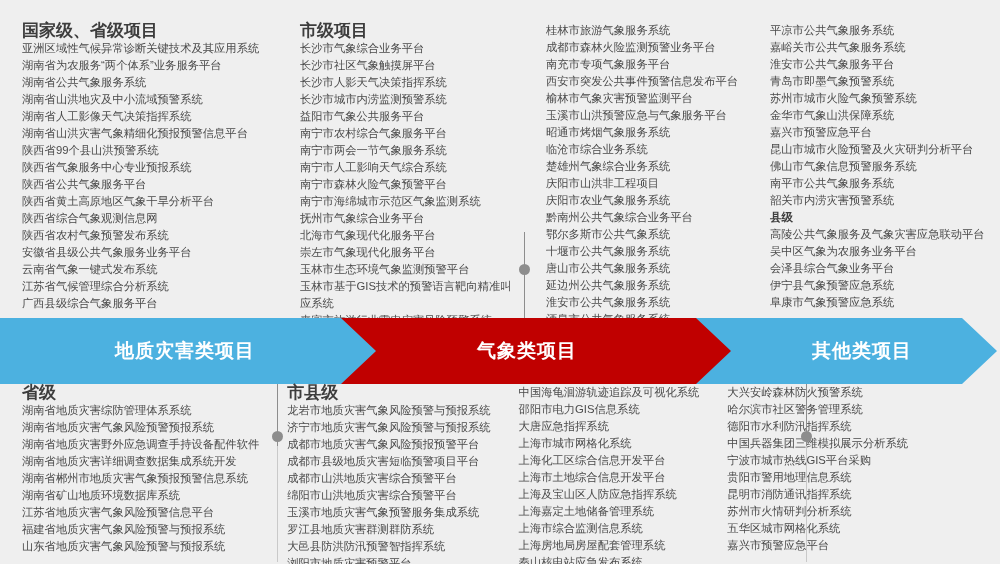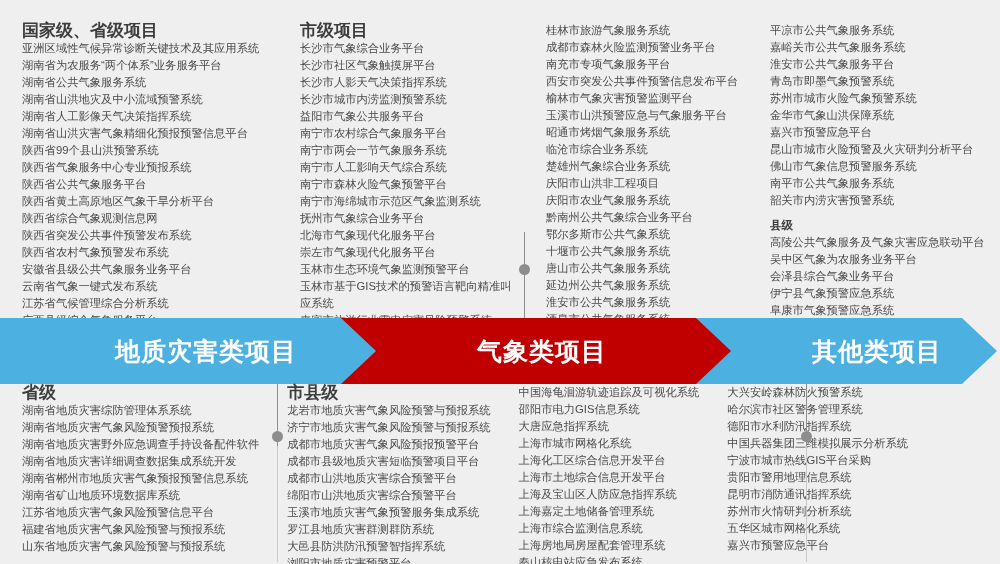--- a/index.html
+++ b/index.html
@@ -62,21 +62,20 @@
     white-space: nowrap;
   }
   .col-item.wrap { white-space: normal; }
 
   .inline-head {
     font-size: 11.5px;
     font-weight: bold;
     color: #3d3d3d;
     line-height: 17px;
     white-space: nowrap;
-    margin-top: 8px;
   }
 
   
   .v-rule {
     position: absolute;
     width: 1px;
     background: #c9c9c9;
   }
 
   
@@ -95,21 +94,21 @@
   
   .banner {
     position: absolute;
     left: 0; top: 318px;
     width: 1000px; height: 66px;
   }
   .banner svg { display: block; }
   .banner-label {
     position: absolute;
     color: #ffffff;
-    font-size: 25px;
+    font-size: 19px;
     font-weight: bold;
     letter-spacing: 1px;
     white-space: nowrap;
     top: 50%;
     transform: translateY(-50%);
   }
   .bl-1 { left: 115px; }
   .bl-2 { left: 477px; }
   .bl-3 { left: 812px; }
 </style>
@@ -126,21 +125,20 @@
       <div class="col-item">湖南省为农服务“两个体系”业务服务平台</div>
       <div class="col-item">湖南省公共气象服务系统</div>
       <div class="col-item">湖南省山洪地灾及中小流域预警系统</div>
       <div class="col-item">湖南省人工影像天气决策指挥系统</div>
       <div class="col-item">湖南省山洪灾害气象精细化预报预警信息平台</div>
       <div class="col-item">陕西省99个县山洪预警系统</div>
       <div class="col-item">陕西省气象服务中心专业预报系统</div>
       <div class="col-item">陕西省公共气象服务平台</div>
       <div class="col-item">陕西省黄土高原地区气象干旱分析平台</div>
       <div class="col-item">陕西省综合气象观测信息网</div>
-      <div class="col-item">陕西省突发公共事件预警发布系统</div>
       <div class="col-item">陕西省农村气象预警发布系统</div>
       <div class="col-item">安徽省县级公共气象服务业务平台</div>
       <div class="col-item">云南省气象一键式发布系统</div>
       <div class="col-item">江苏省气候管理综合分析系统</div>
       <div class="col-item">广西县级综合气象服务平台</div>
     </div>
 
     <div class="top-col c2">
       <div class="col-head">市级项目</div>
       <div class="col-item">长沙市气象综合业务平台</div>

